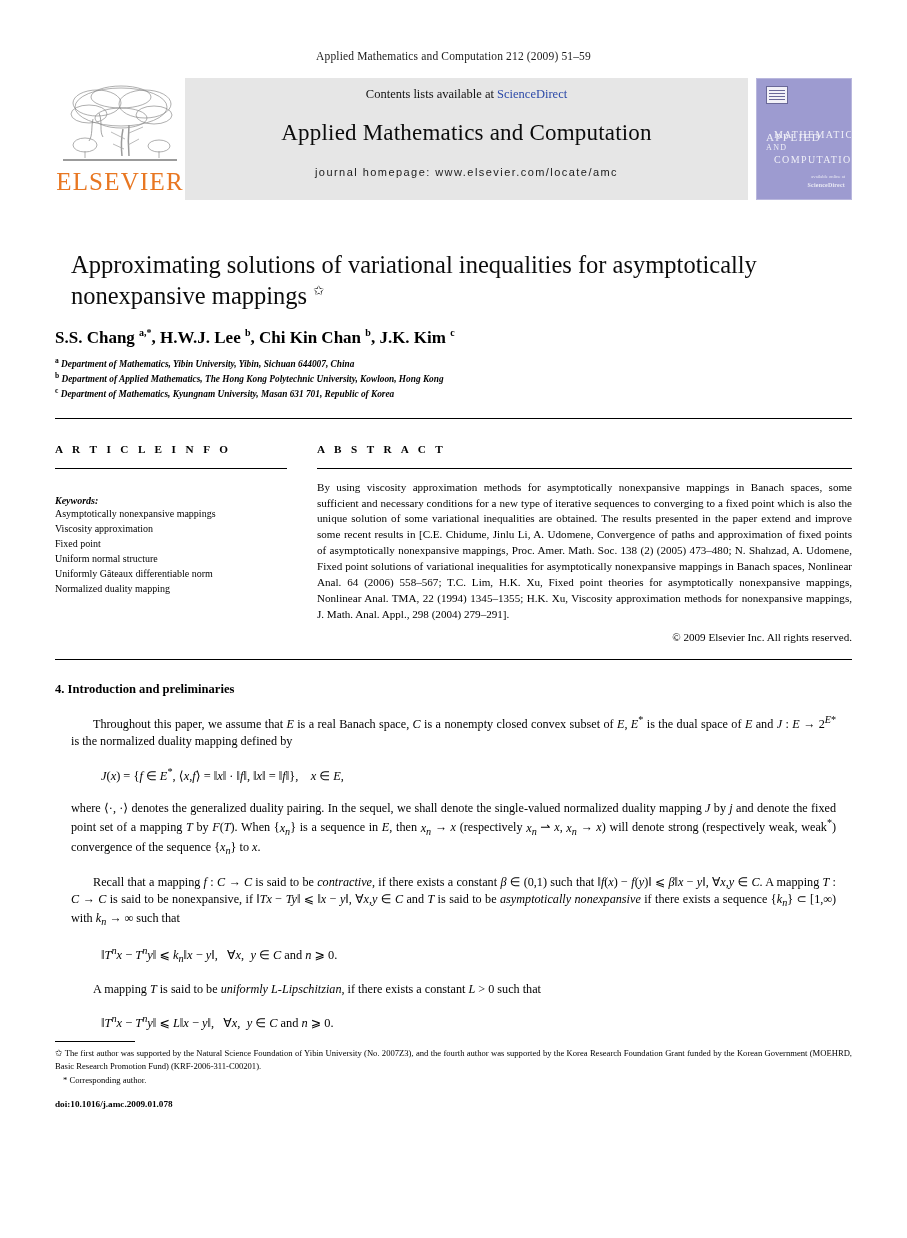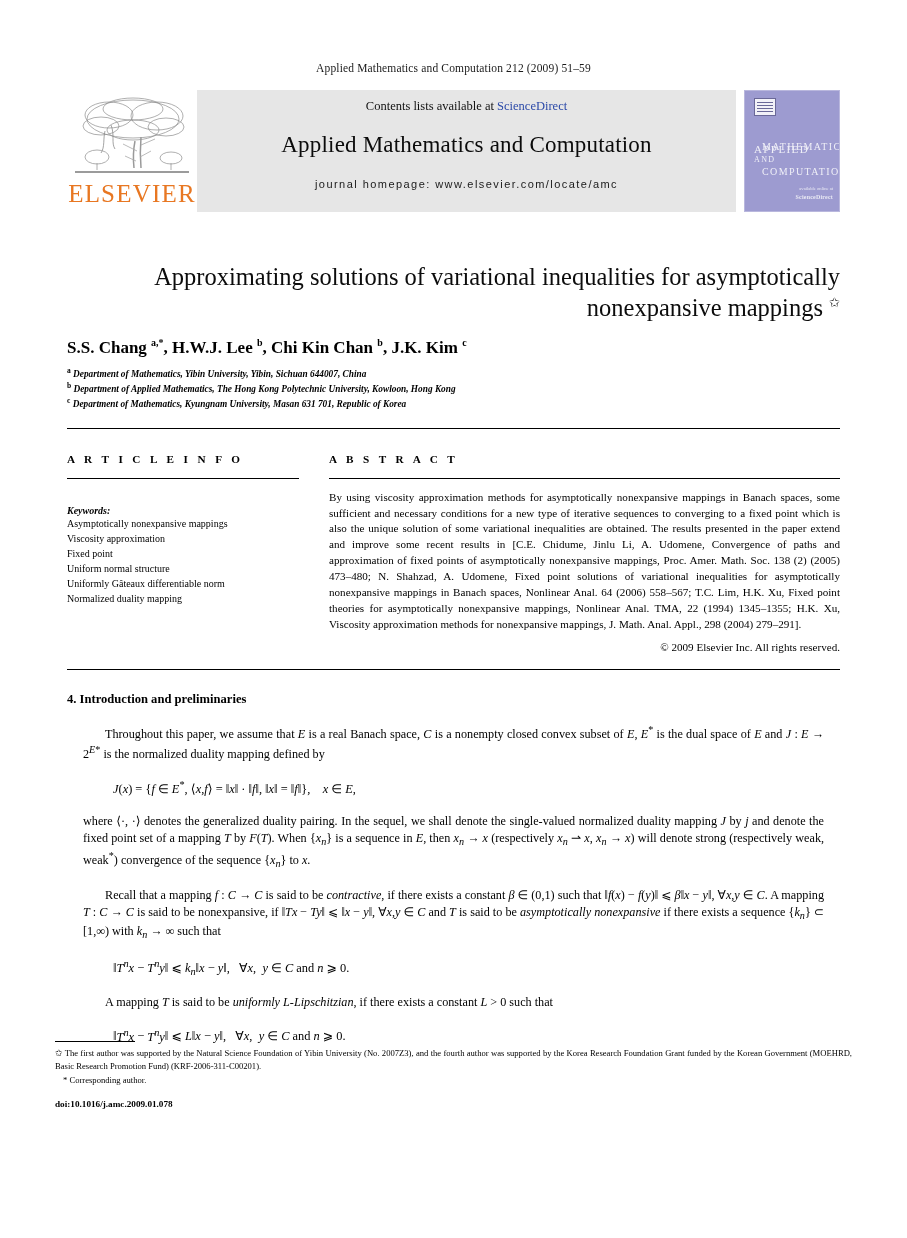--- a/index.html
+++ b/index.html
@@ -5,21 +5,21 @@
   * { box-sizing: border-box; }
   html, body { margin:0; padding:0; background:#ffffff; }
   body {
     width:907px; height:1238px;
     font-family:"Liberation Serif", serif;
     color:#000;
     position:relative;
     overflow:hidden;
   }
 
-  .page { position:relative; width:907px; height:1138px; padding:12px; }
+  .page { position:relative; width:907px; height:1138px; padding:0; }
 
   
   .runhead {
     text-align:center;
     font-size:11.5px;
     letter-spacing:0.15px;
     padding-top:50px;
     color:#1a1a1a;
   }
 
@@ -107,23 +107,22 @@
   }
   .cover-sd b { font-size:6px; letter-spacing:.2px; }
 
   
   .title-block { margin:50px 55px 0 55px; }
   .art-title {
     font-size:24.5px;
     line-height:1.25;
     font-family:"Liberation Serif", serif;
     font-weight:normal;
-    margin:0;
+    margin:16px;
     color:#0c0c0c;
-    text-align:right;
   }
   .star { font-size:13px; vertical-align:super; }
 
   .authors {
     margin:14px 55px 0 55px;
     font-size:17px;
     font-weight:bold;
     font-family:"Liberation Serif", serif;
   }
   .authors sup { font-size:10px; font-weight:bold; }

